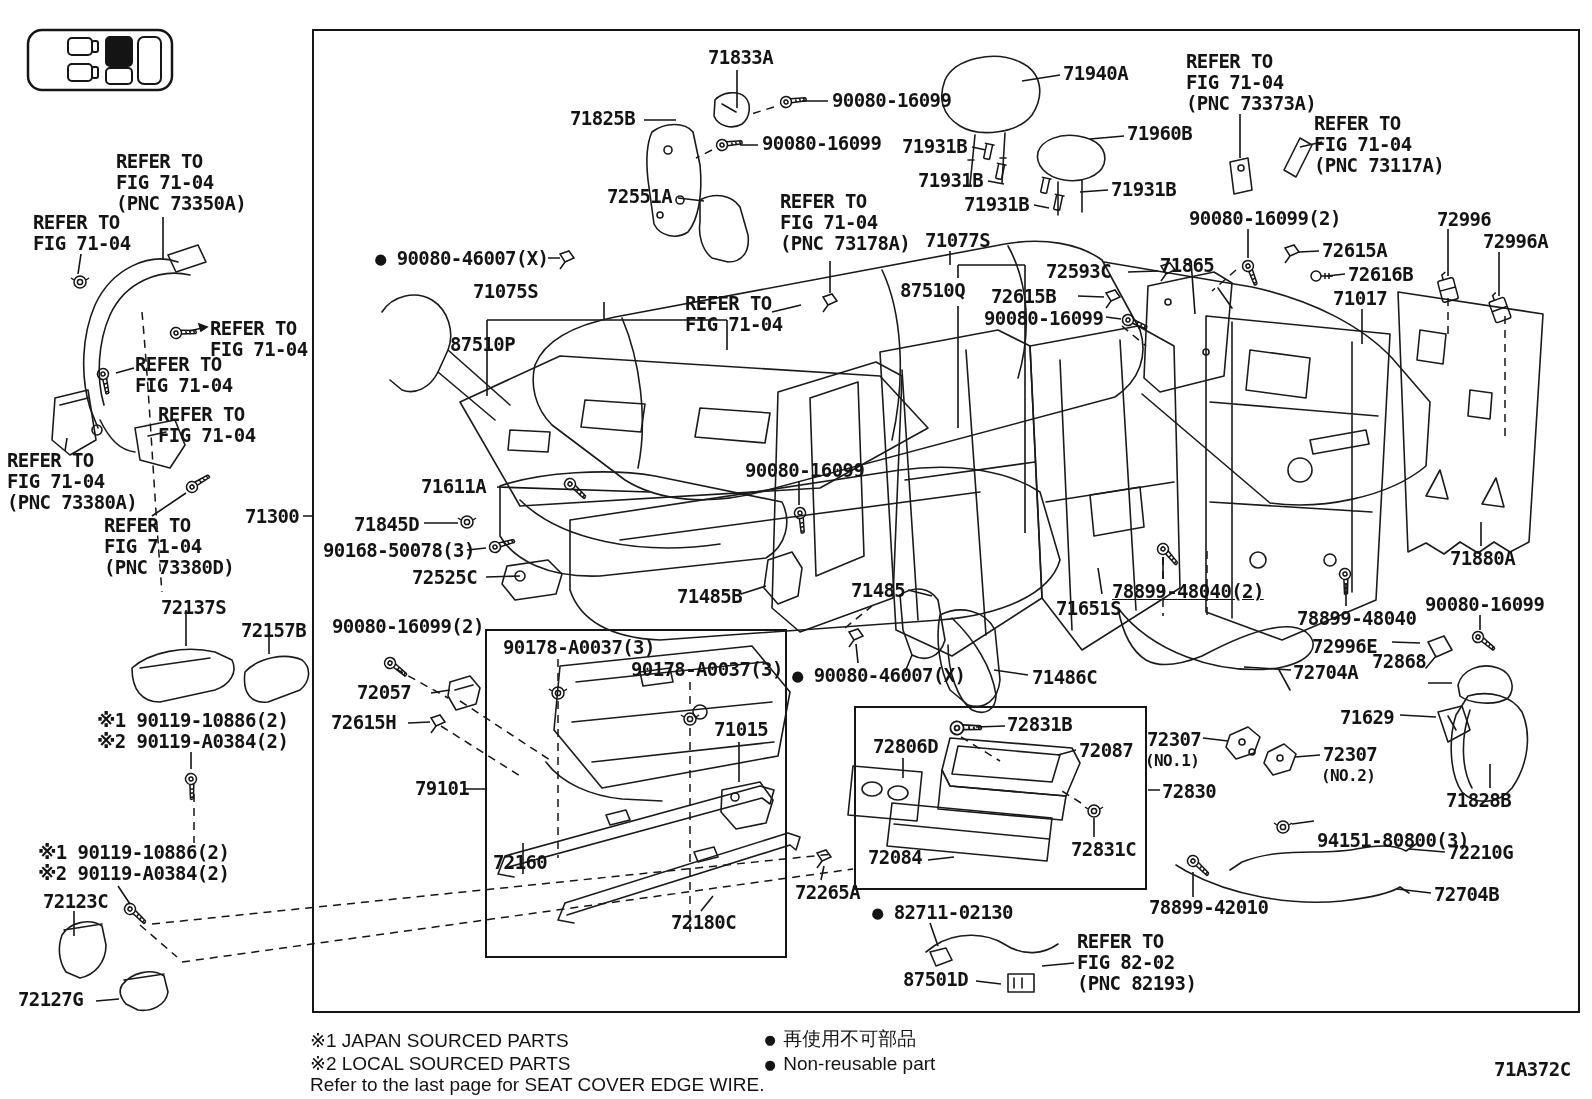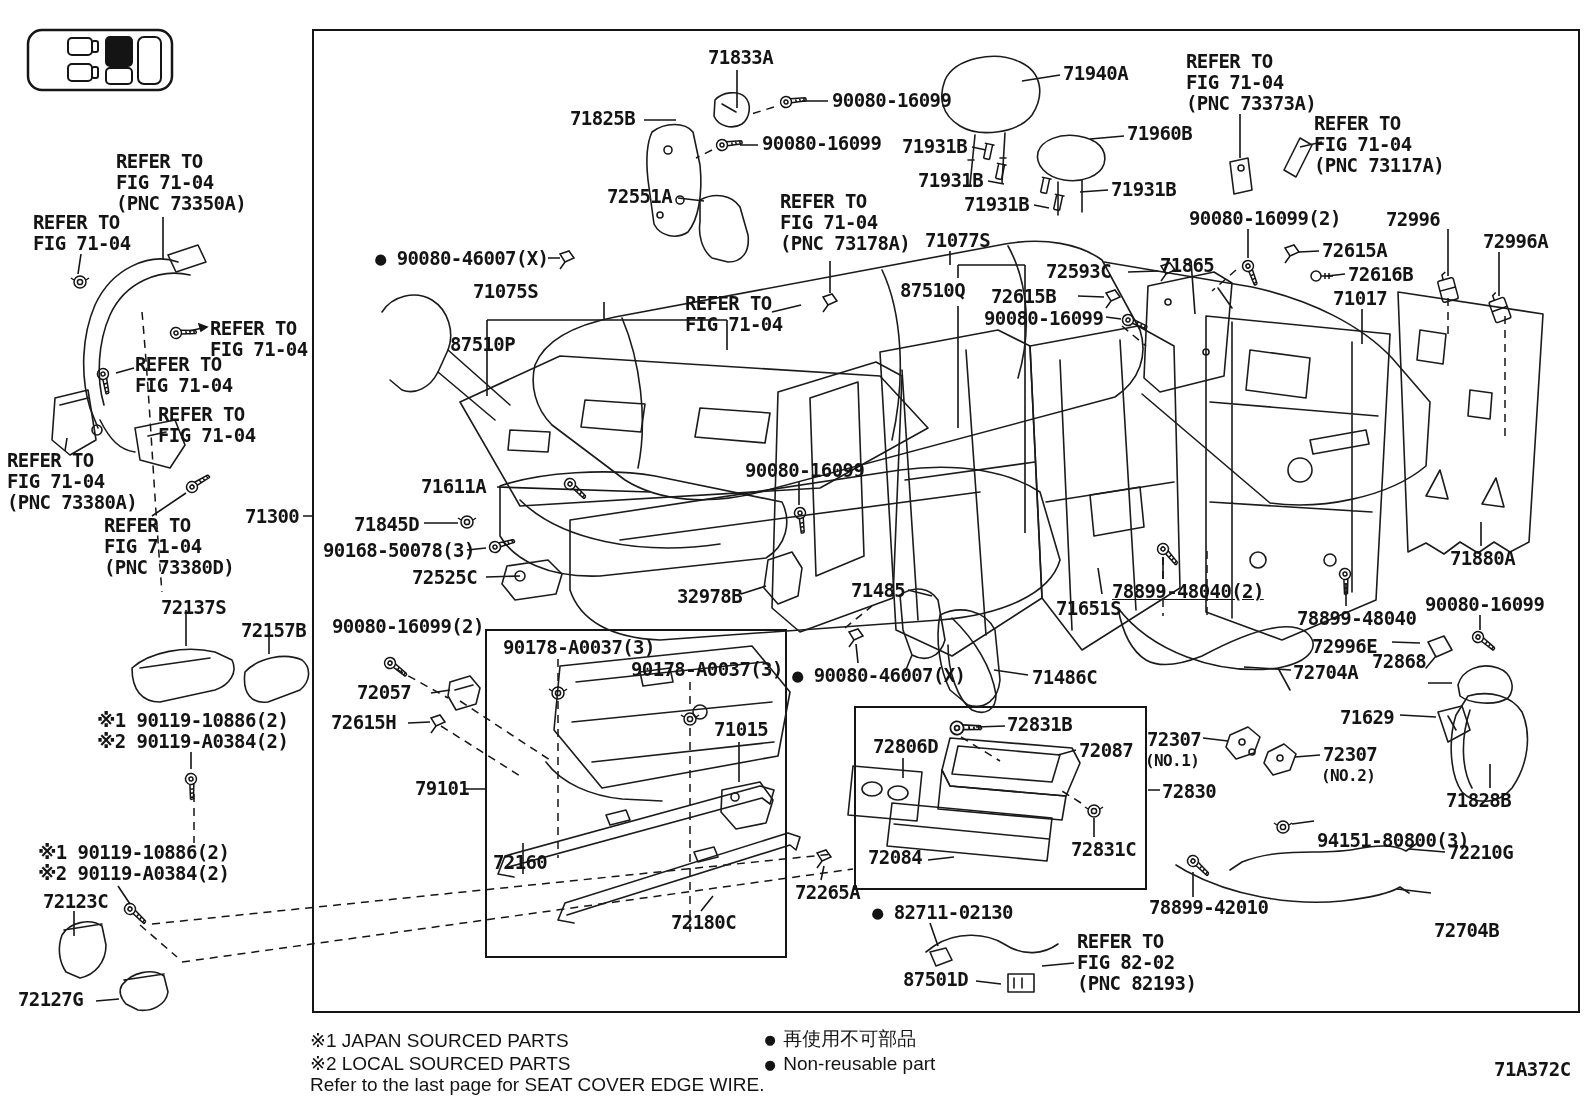--- a/index.html
+++ b/index.html
@@ -408,21 +408,21 @@
     </div>
     <div class="plabel" style="left: 1322px; top: 240px;">
       <div>72615A</div>
     </div>
     <div class="plabel" style="left: 1348px; top: 264px;">
       <div>72616B</div>
     </div>
     <div class="plabel" style="left: 1333px; top: 288px;">
       <div>71017</div>
     </div>
-    <div class="plabel" style="left: 1386px; top: 209px;">
+    <div class="plabel" style="left: 1437px; top: 209px;">
       <div>72996</div>
     </div>
     <div class="plabel" style="left: 1483px; top: 231px;">
       <div>72996A</div>
     </div>
     <div class="plabel" style="left: 375px; top: 248px;">
       <div>● 90080-46007(X)</div>
     </div>
     <div class="plabel" style="left: 473px; top: 281px;">
       <div>71075S</div>
@@ -439,21 +439,21 @@
     <div class="plabel" style="left: 354px; top: 514px;">
       <div>71845D</div>
     </div>
     <div class="plabel" style="left: 323px; top: 540px;">
       <div>90168-50078(3)</div>
     </div>
     <div class="plabel" style="left: 412px; top: 567px;">
       <div>72525C</div>
     </div>
     <div class="plabel" style="left: 677px; top: 586px;">
-      <div>32978B</div>
+      <div>71485B</div>
     </div>
     <div class="plabel" style="left: 745px; top: 460px;">
       <div>90080-16099</div>
     </div>
     <div class="plabel" style="left: 851px; top: 580px;">
       <div>71485</div>
     </div>
     <div class="plabel" style="left: 792px; top: 665px;">
       <div>● 90080-46007(X)</div>
     </div>
@@ -531,21 +531,21 @@
     </div>
     <div class="plabel" style="left: 1149px; top: 897px;">
       <div>78899-42010</div>
     </div>
     <div class="plabel" style="left: 1317px; top: 810px; margin-top: 20px;">
       <div>94151-80800(3)</div>
     </div>
     <div class="plabel" style="left: 1448px; top: 842px;">
       <div>72210G</div>
     </div>
-    <div class="plabel" style="left: 1434px; top: 884px; margin-top: 36px;">
+    <div class="plabel" style="left: 1434px; top: 884px;">
       <div>72704B</div>
     </div>
     <div class="plabel" style="left: 714px; top: 719px;">
       <div>71015</div>
     </div>
     <div class="plabel" style="left: 503px; top: 637px;">
       <div>90178-A0037(3)</div>
     </div>
     <div class="plabel" style="left: 631px; top: 659px;">
       <div>90178-A0037(3)</div>

